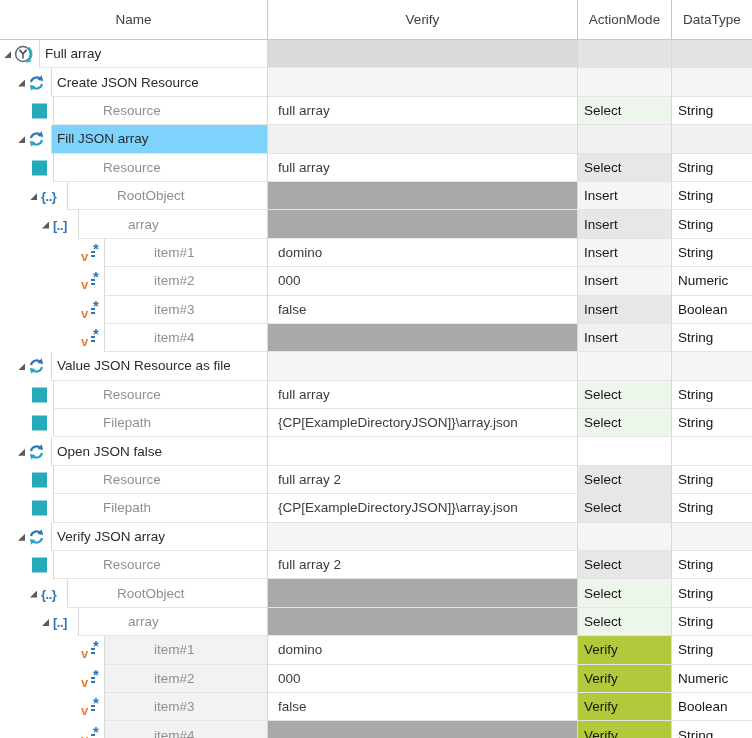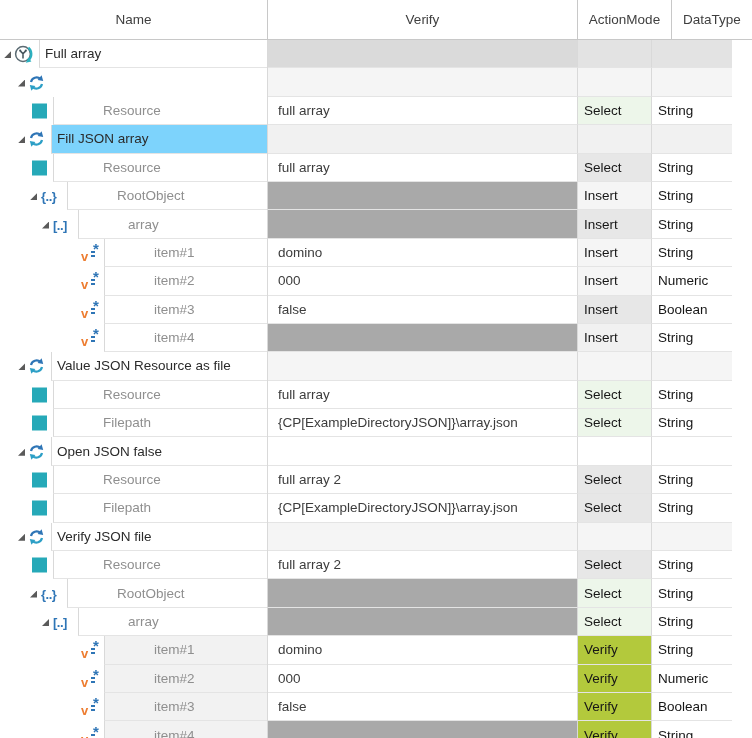--- a/index.html
+++ b/index.html
@@ -15,21 +15,21 @@
   .row{display:flex;height:28.4px;box-sizing:border-box;}
   .namecell{width:268px;position:relative;box-sizing:border-box;border-right:1px solid #d9d9d9;
             display:flex;background:#fff;}
   .namebox{flex:1;height:100%;box-sizing:border-box;border-left:1px solid #d9d9d9;
            border-bottom:1px solid #e4e4e4;display:flex;align-items:center;padding-left:5px;overflow:hidden;white-space:nowrap;}
   .nametext.dark{color:#2b2b2b;}
   .nametext.gray{color:#8f8f8f;margin-left:44px;}
   .cell{box-sizing:border-box;border-right:1px solid #d9d9d9;border-bottom:1px solid #e4e4e4;
         display:flex;align-items:center;overflow:hidden;white-space:nowrap;}
   .vcell{width:310px;padding-left:10px;color:#3c3c3c;}
-  .acell{width:74px;padding-left:6px;color:#161616;}
+  .acell{width:94px;padding-left:6px;color:#161616;}
   .dcell{width:80px;padding-left:6px;color:#161616;border-right:none;}
   
   .exp{position:absolute;top:50%;margin-top:-3px;width:7px;height:7px;background:#5a5a5a;
        clip-path:polygon(100% 0,100% 100%,0 100%);}
   .ico{position:absolute;top:50%;transform:translateY(-50%);display:flex;align-items:center;justify-content:center;}
   .sq{width:15px;height:15px;background:#26a9b8;}
   .btxt{color:#2e75b6;font-weight:600;font-size:13px;letter-spacing:-0.5px;}
   .vstar{width:20px;height:18px;position:relative;display:inline-block;}
   .vstar .vv{position:absolute;left:0;bottom:-1px;color:#ed7d31;font-style:normal;font-weight:700;font-size:13px;line-height:13px;}
   .vstar .vd{position:absolute;left:9.5px;bottom:5px;width:4px;height:2px;background:#2e75b6;box-shadow:0 -4px 0 #2e75b6;}
@@ -78,20 +78,23 @@
     <div class="namecell">
       <span class="exp" style="left: 18px;"></span>
       <span class="ico iconslot" style="left: 28px;">
   <svg width="17" height="17" viewBox="0 0 17 17">
     <path d="M3 7.4 A5.7 5.7 0 0 1 12.4 4.4" fill="none" stroke="#2e75b6" stroke-width="2.2"></path>
     <polygon points="13.6,0.8 15.2,6.4 9.6,5.6" fill="#2e75b6"></polygon>
     <path d="M14 9.6 A5.7 5.7 0 0 1 4.6 12.6" fill="none" stroke="#2c9fc6" stroke-width="2.2"></path>
     <polygon points="3.4,16.2 1.8,10.6 7.4,11.4" fill="#2c9fc6"></polygon>
   </svg>
 </span>
+      <div class="namebox" style="margin-left: 51px; background: rgb(255, 255, 255);">
+            <span class="nametext dark">Create JSON Resource</span>
+          </div>
     </div>
     <div class="cell vcell" style="background: rgb(245, 245, 245);">
           <span></span>
         </div>
     <div class="cell acell" style="background: rgb(245, 245, 245);">
           <span></span>
         </div>
     <div class="cell dcell" style="background: rgb(245, 245, 245);">
           <span></span>
         </div>
@@ -448,21 +451,21 @@
       <span class="exp" style="left: 18px;"></span>
       <span class="ico iconslot" style="left: 28px;">
   <svg width="17" height="17" viewBox="0 0 17 17">
     <path d="M3 7.4 A5.7 5.7 0 0 1 12.4 4.4" fill="none" stroke="#2e75b6" stroke-width="2.2"></path>
     <polygon points="13.6,0.8 15.2,6.4 9.6,5.6" fill="#2e75b6"></polygon>
     <path d="M14 9.6 A5.7 5.7 0 0 1 4.6 12.6" fill="none" stroke="#2c9fc6" stroke-width="2.2"></path>
     <polygon points="3.4,16.2 1.8,10.6 7.4,11.4" fill="#2c9fc6"></polygon>
   </svg>
 </span>
       <div class="namebox" style="margin-left: 51px; background: rgb(255, 255, 255);">
-            <span class="nametext dark">Verify JSON file</span>
+            <span class="nametext dark">Verify JSON array</span>
           </div>
     </div>
     <div class="cell vcell" style="background: rgb(245, 245, 245);">
           <span></span>
         </div>
     <div class="cell acell" style="background: rgb(245, 245, 245);">
           <span></span>
         </div>
     <div class="cell dcell" style="background: rgb(245, 245, 245);">
           <span></span>

